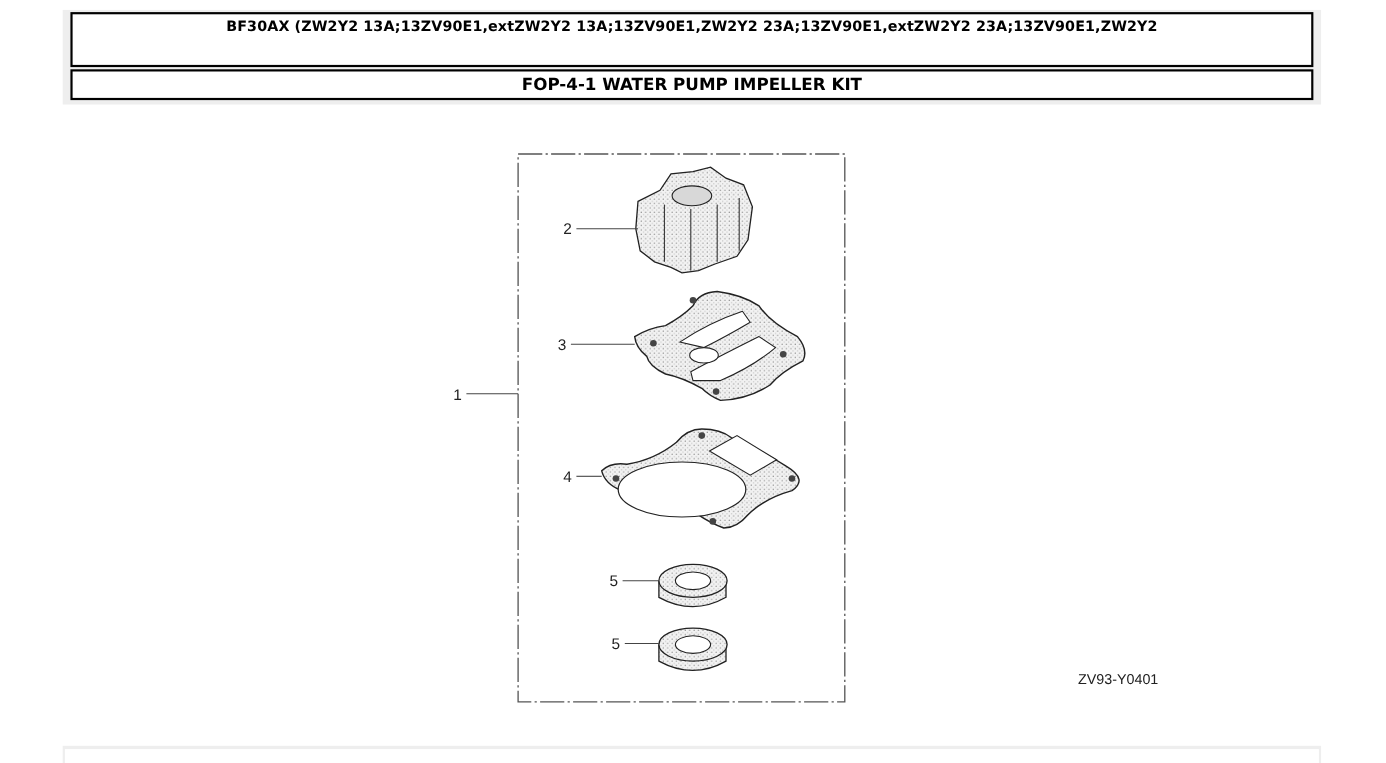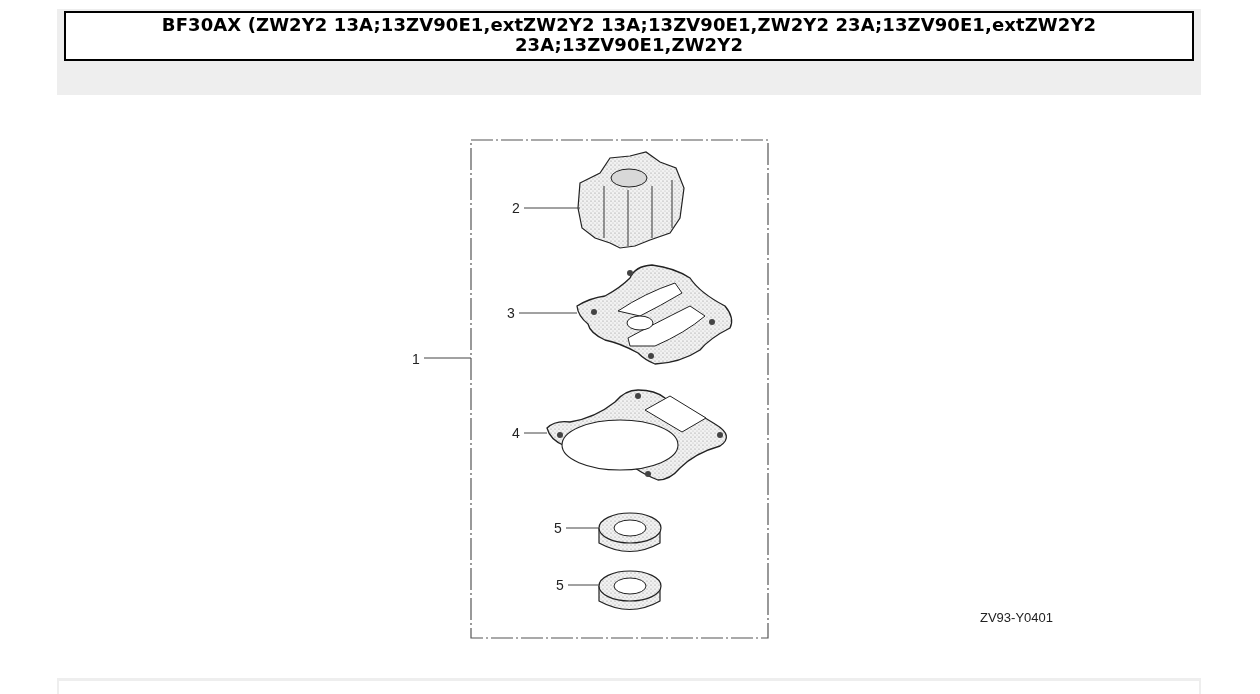--- a/index.html
+++ b/index.html
@@ -3,39 +3,42 @@
   <meta charset="utf-8">
   <style>
     html, body { margin: 0; padding: 0; background: #ffffff; }
     body { width: 1260px; height: 694px; position: relative; overflow: hidden;
            font-family: "DejaVu Sans", "Liberation Sans", sans-serif; }
     .header-panel { position: absolute; left: 57px; top: 9px; width: 1144px; height: 86px;
                     background: #eeeeee; }
     .model-box { position: absolute; left: 7px; top: 2px; width: 1126px; height: 46px;
                  background: #ffffff; border: 2px solid #000; box-sizing: content-box; }
     .model-text { margin: 0; padding: 2px 6px 0 6px; text-align: center; font-weight: bold;
-                  font-size: 18px; line-height: 20px; color: #000; letter-spacing: 0.1px; }
+                  font-size: 13px; line-height: 20px; color: #000; letter-spacing: 0.1px; }
     .title-box { position: absolute; left: 7px; top: 54px; width: 1126px; height: 24px;
                  background: #ffffff; border: 2px solid #000; }
     .title-text { margin: 0; text-align: center; font-weight: bold; font-size: 15.2px;
                   line-height: 24px; color: #000; }
     .diagram { position: absolute; left: 390px; top: 128px; width: 720px; height: 520px; }
     .diagram svg { display: block; }
     .footer-panel { position: absolute; left: 57px; top: 678px; width: 1144px; height: 16px;
                     background: #eeeeee; }
     .footer-inner { position: absolute; left: 2px; top: 3px; right: 2px; bottom: 0; background: #fff; }
   </style>
 </head>
 <body>
 
 <div class="header-panel">
   <div class="model-box">
     <p class="model-text">
       <span>BF30AX (ZW2Y2 13A;13ZV90E1,extZW2Y2 13A;13ZV90E1,ZW2Y2 23A;13ZV90E1,extZW2Y2 23A;13ZV90E1,ZW2Y2</span><br>
     </p>
+  </div>
+  <div class="title-box">
+    <p class="title-text">FOP-4-1 WATER PUMP IMPELLER KIT</p>
   </div>
 </div>
 
 <div class="diagram">
   <svg width="720" height="520" viewBox="0 0 720 520" xmlns="http://www.w3.org/2000/svg">
     <defs>
       <pattern id="stip" width="4" height="4" patternUnits="userSpaceOnUse">
         <rect width="4" height="4" fill="#f2f2f2"></rect>
         <circle cx="1" cy="1" r="0.6" fill="#888"></circle>
         <circle cx="3" cy="3" r="0.5" fill="#aaa"></circle>

